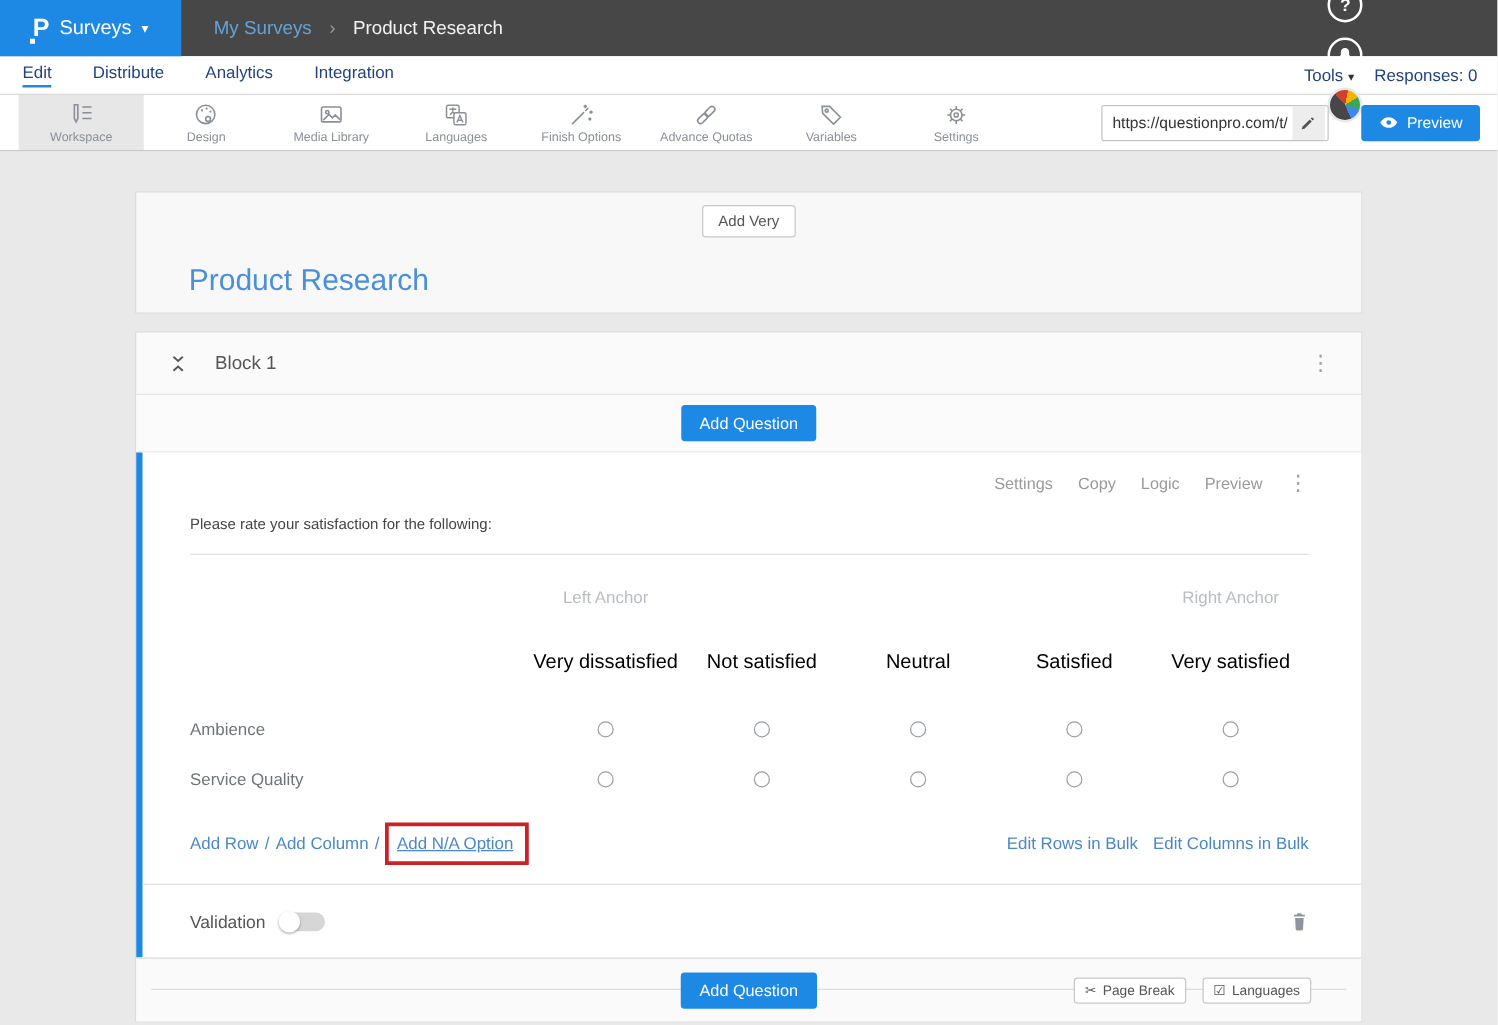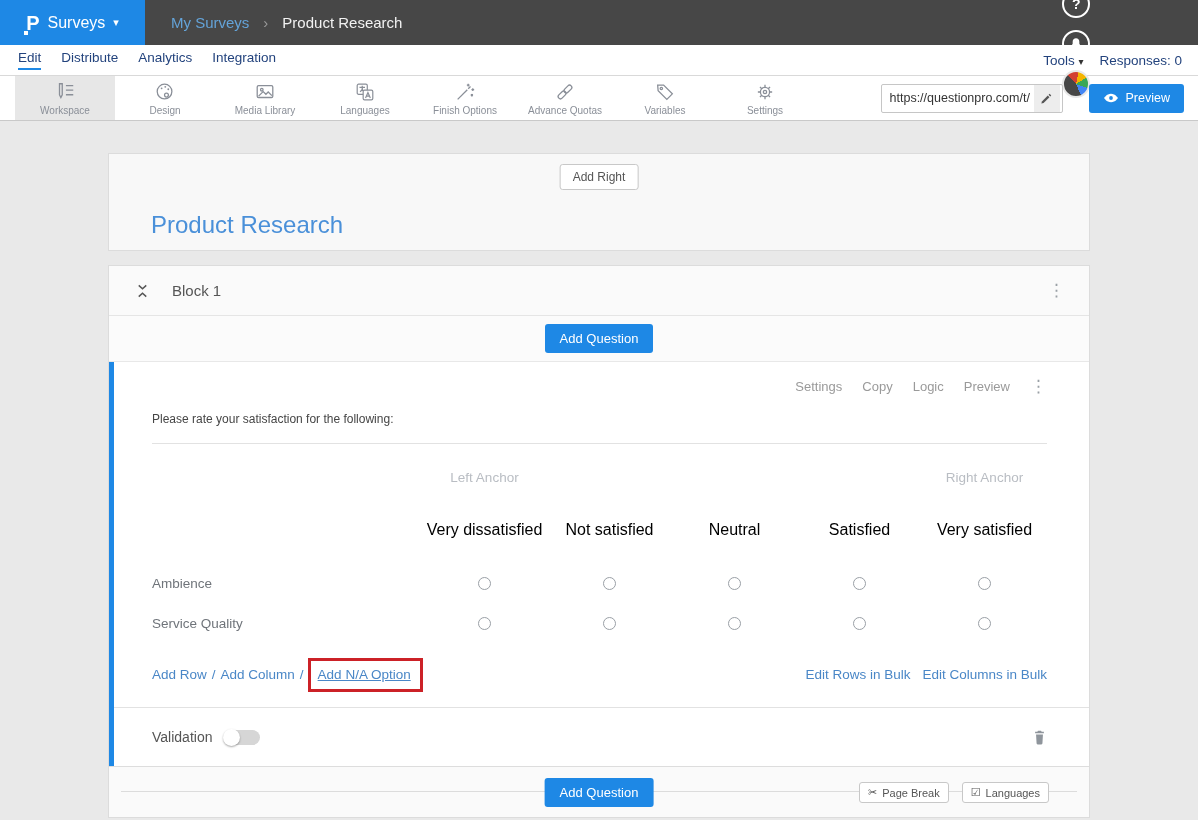--- a/index.html
+++ b/index.html
@@ -19,21 +19,21 @@
   .bc-sep { color:#9a9a9a; font-size:15px; }
   .bc-current { color:#f2f2f2; }
   .topbar-right { margin-left:auto; display:flex; align-items:flex-start; gap:12px; padding-right:16px;flex-direction:column; }
   .upgrade { background:#f9a000; border:none; color:#fff; font-weight:700; font-size:13px; padding:8px 18px; border-radius:16px; cursor:pointer; font-family:inherit; }
   .circle-btn { width:28px; height:28px; border-radius:50%; border:2px solid #fff; color:#fff; display:flex; align-items:center; justify-content:center; font-weight:700; font-size:14px; cursor:pointer; }
   .avatar { width:28px; height:28px; border-radius:50%; border:2px solid #e8e8e8; cursor:pointer;
             background:conic-gradient(from 210deg,#474747 0 30%,#d23f31 30% 45%,#f4b400 45% 58%,#3aa757 58% 72%,#4285f4 72% 85%,#474747 85% 100%); }
 
   
   .navrow { height:31px; background:#fff; border-bottom:1px solid #d9d9d9; display:flex; align-items:center; padding:0 16px 0 18px; }
-  .tabs { display:flex; gap:20px; }
+  .tabs { display:flex; gap:33px; }
   .tab { font-size:13.5px; color:#23437d; cursor:pointer; padding-bottom:3px; }
   .tab.active { border-bottom:2px solid #1e88e5; }
   .navrow-right { margin-left:auto; display:flex; align-items:center; gap:16px; font-size:13.5px; color:#23437d; }
   .tools { cursor:pointer; }
   .tools .caret { font-size:10px; color:#333; }
 
   
   .toolbar { height:45px; background:#fff; border-bottom:1px solid #c9c9c9; display:flex; align-items:stretch; padding-left:15px; }
   .tool-item { width:100px; display:flex; flex-direction:column; align-items:center; justify-content:center; gap:2px; cursor:pointer; }
   .tool-item.active { background:#e7e7e7; }
@@ -226,21 +226,21 @@
             <circle cx="9" cy="7" r="2.2" fill="#1e88e5"></circle>
           </svg>
         <span>Preview</span>
       </button>
     </div>
   </div>
 
   <main class="main">
 
     <section class="card survey-head">
-      <button class="add-logo">Add Right</button>
+      <button class="add-logo">Add Very</button>
       <div class="survey-title">Product Research</div>
     </section>
 
     <section class="card block">
 
       <div class="block-head">
         <span class="collapse">
           <svg width="15" height="16" viewBox="0 0 16 16" fill="none" stroke="#555" stroke-width="1.6">
               <path d="M4 2l4 3.6L12 2M4 14l4-3.6L12 14"></path>
             </svg>

